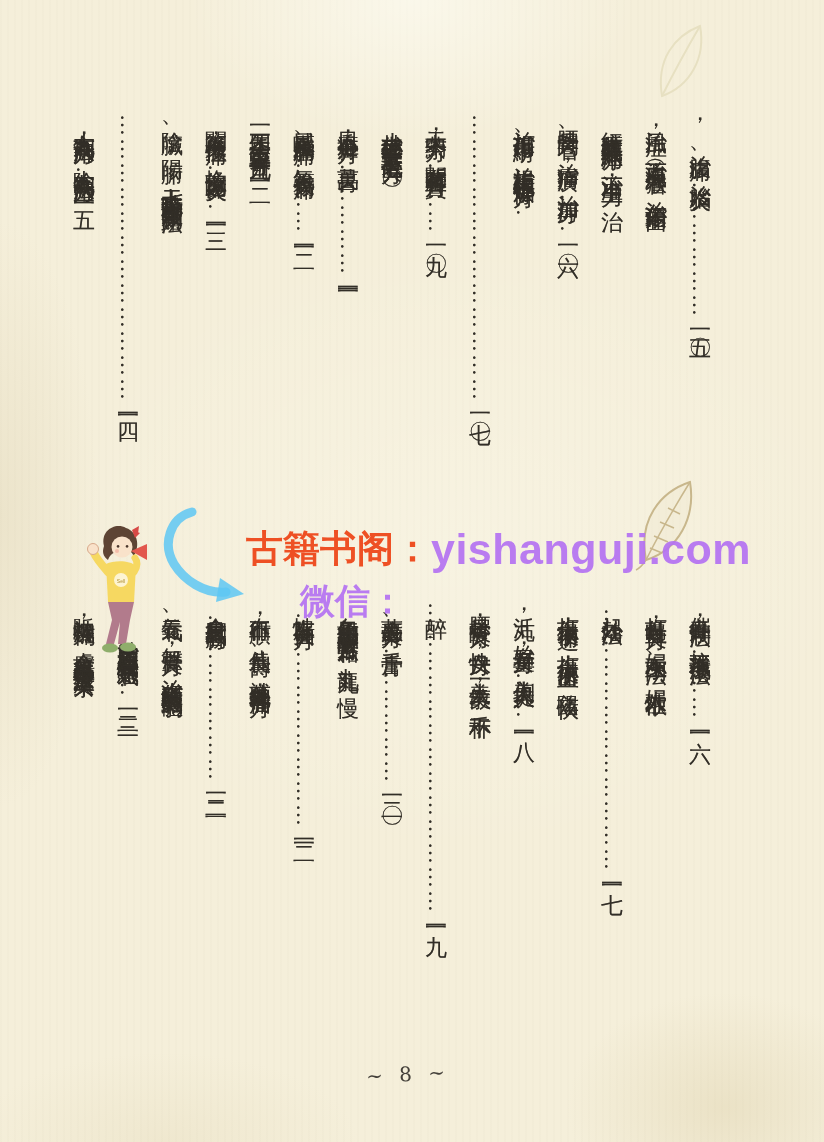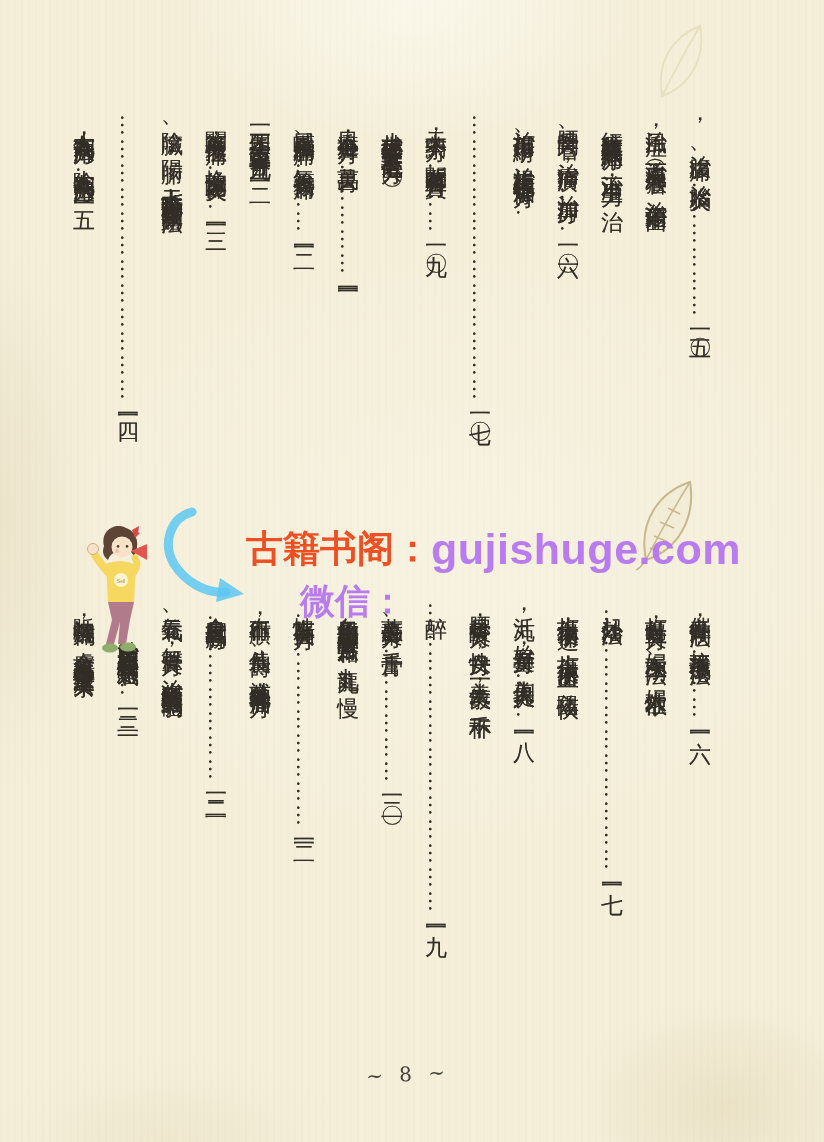--- a/index.html
+++ b/index.html
@@ -87,21 +87,21 @@
   <div class="col">性盲腸炎仙方………………………一二一</div>
   <div class="col">血行不順，八仙長壽、補藥丸腰骨痛仙方，</div>
   <div class="col">全身脚風氣筋骨…………………一二二</div>
   <div class="col">養元氣、無聲良方，治水傷肚漲墮脚氣體弱</div>
   <div class="col">、治胸內逆氣心腹結氣喘息短氣……一二三</div>
   <div class="col">販神沉雞鴨，盧金萬生精吊膏接骨退癀藥茶</div>
 </div>
 
 <div class="wm" id="wm-line1">
   <span class="wm-label">古籍书阁：</span>
-    <span class="wm-value">gujishuge.com</span>
+    <span class="wm-value">yishanguji.com</span>
 </div>
 <div class="wm" id="wm-line2">
   <span class="wm-label2">微信：</span>
 </div>
 
 <svg class="doodle" id="mascot" width="74" height="140" viewBox="0 0 74 140">
 
   <path d="M22 52 C 15 44, 10 38, 8 33" stroke="#f6d861" stroke-width="8" fill="none" stroke-linecap="round"></path>
   <circle cx="7" cy="29" r="5.5" fill="#f9e2ca" stroke="#d8a98a" stroke-width="1"></circle>
 

